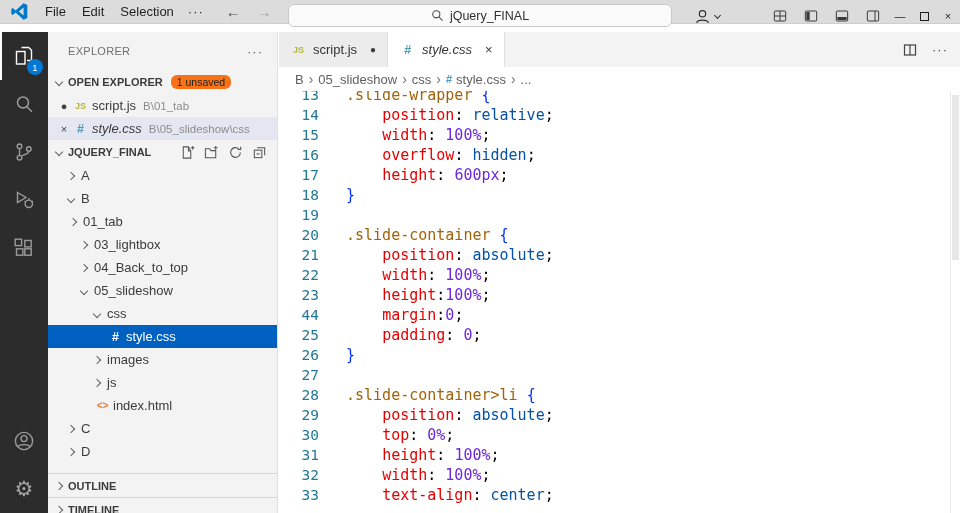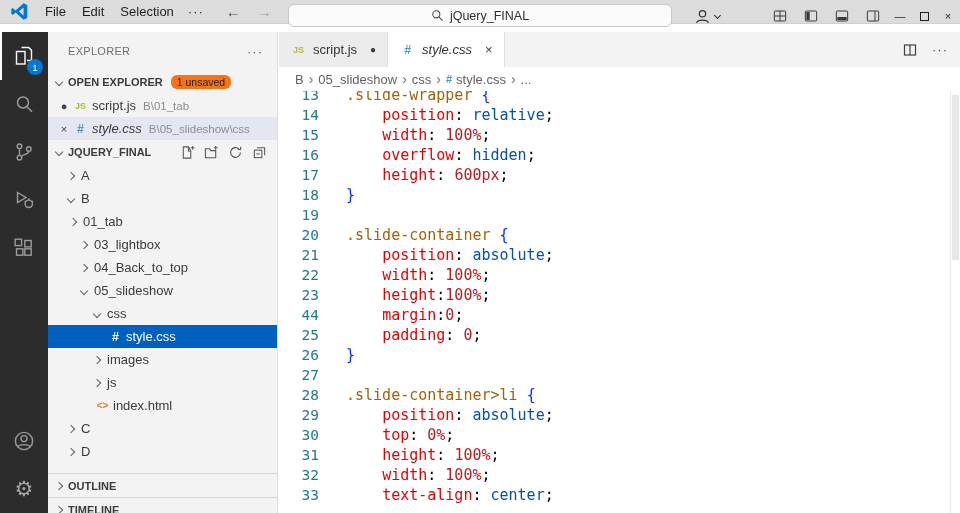--- a/index.html
+++ b/index.html
@@ -77,21 +77,21 @@
   .crumb-sep { margin:0 5px; font-size:14px; color:#6f6f6f; }
   .breadcrumbs .file-ico { width:auto; font-size:11px; }
   .code-area { position:absolute; top:59px; bottom:0; left:0; right:10px; overflow:hidden; font-family:"DejaVu Sans Mono","Liberation Mono",monospace; font-size:15px; }
   .code-inner { margin-top:-6px; }
   .code-line { height:20px; display:flex; white-space:pre; align-items:center; }
   .ln { width:40px; text-align:right; color:#237893; flex:none; font-size:14.5px; }
   .code-text { margin-left:27px; }
   .tok-sel { color:#a16207; }
   .tok-prop { color:#e50000; }
   .tok-val { color:#0451a5; }
-  .tok-num { color:#b91c1c; }
+  .tok-num { color:#6d28d9; }
   .tok-brace { color:#0431fa; }
   .tok-pln { color:#000000; }
   .scrollbar { position:absolute; top:59px; right:0; bottom:0; width:10px; border-left:1px solid #e9e9e9; background:#fff; }
   .scroll-thumb { position:absolute; top:4px; left:1px; right:1px; height:165px; background:rgba(120,120,120,.18); }
   svg { display:block; }
 </style>
 </head>
 <body>
 
 <div class="titlebar">

